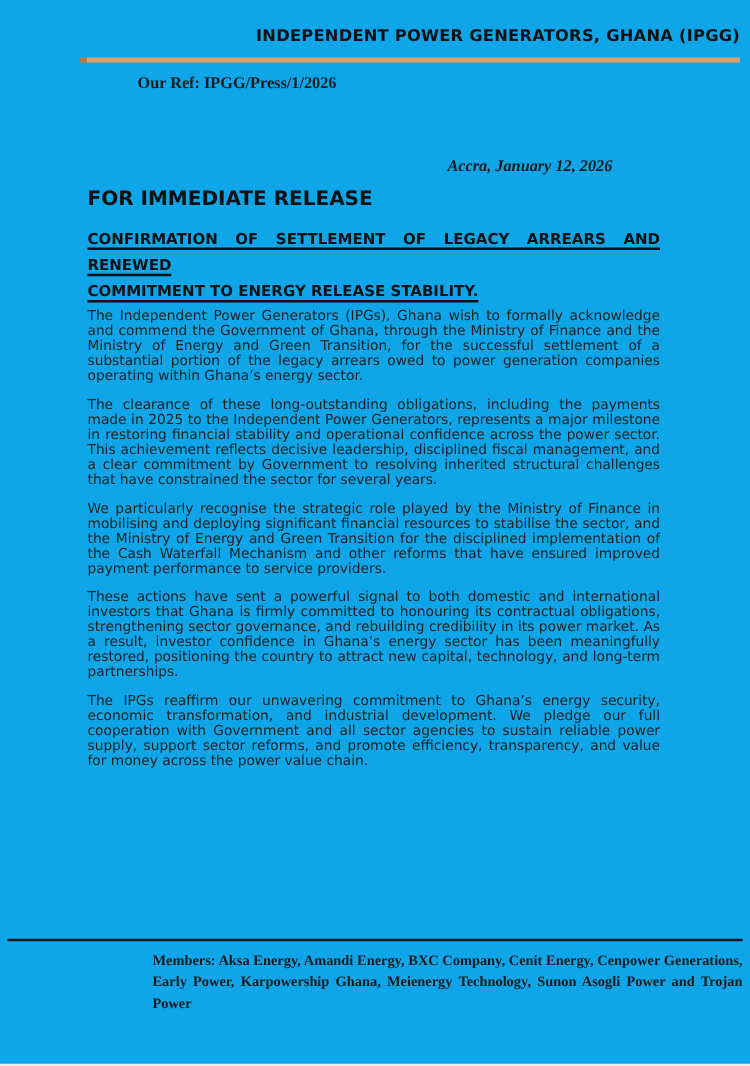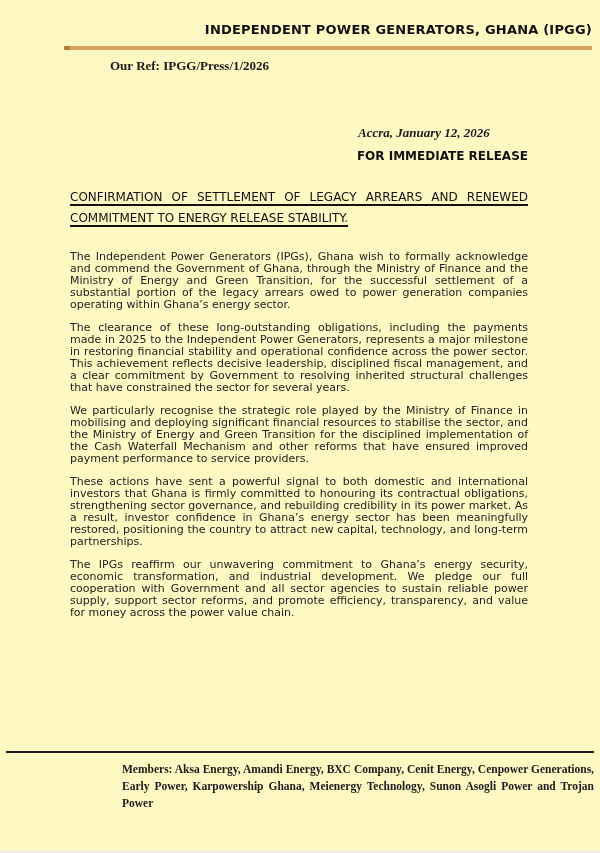--- a/index.html
+++ b/index.html
@@ -1,35 +1,35 @@
 <!DOCTYPE html>
 <html><head>
 <meta charset="utf-8">
 <style>
   html,body{margin:0;padding:0;background:#ffffff;}
   .page{
-    position:relative;width:600px;height:853px;background:#fef9c3;
+    position:relative;width:600px;height:853px;background:#0ea5e9;
     font-family:"DejaVu Sans",sans-serif;color:#1c1c1c;overflow:hidden;
   }
   .org-title{
     position:absolute;top:22px;left:60px;width:532px;text-align:right;
     font-weight:bold;font-size:13px;letter-spacing:.2px;color:#111;
   }
   .accent-rule{
     position:absolute;top:46px;left:64px;width:528px;height:4px;
     background:linear-gradient(90deg,#b97a3e 0,#b97a3e 6px,#dfa164 6px);
   }
   .serif{font-family:"Liberation Serif","DejaVu Serif",serif;font-weight:bold;color:#1b1b1b;margin-left:40px;}
   .our-ref{position:absolute;top:58px;left:70px;font-size:13px;}
   .address{position:absolute;top:53px;left:318px;font-size:12px;line-height:17px;}
   .address sup{font-size:8px;line-height:0;}
   .dateline{position:absolute;top:125px;left:318px;font-size:13px;font-style:italic;}
   .content{position:absolute;top:149px;left:70px;width:458px;}
-  .release-label{font-weight:bold;font-size:12px;margin:0 0 24px 0;color:#111;text-align:right;}
-  .headline{font-weight:normal;font-size:12px;line-height:21px;margin:0 0 22px 0;color:#111;}
+  .release-label{font-weight:bold;font-size:16px;margin:0 0 13px 0;color:#111;}
+  .headline{font-weight:bold;font-size:12px;line-height:21px;margin:0 0 3px 0;color:#111;}
   .headline .hl{
     display:block;text-decoration:underline;
     text-underline-offset:3px;text-decoration-thickness:1.5px;
   }
   .hl1{text-align:justify;text-align-last:justify;}
   .body-par{
     margin:0 0 11px 0;font-size:11px;line-height:12px;
     text-align:justify;color:#222;
   }
   .footer-rule{position:absolute;top:751px;left:6px;width:588px;height:2px;background:#1a1a1a;}

